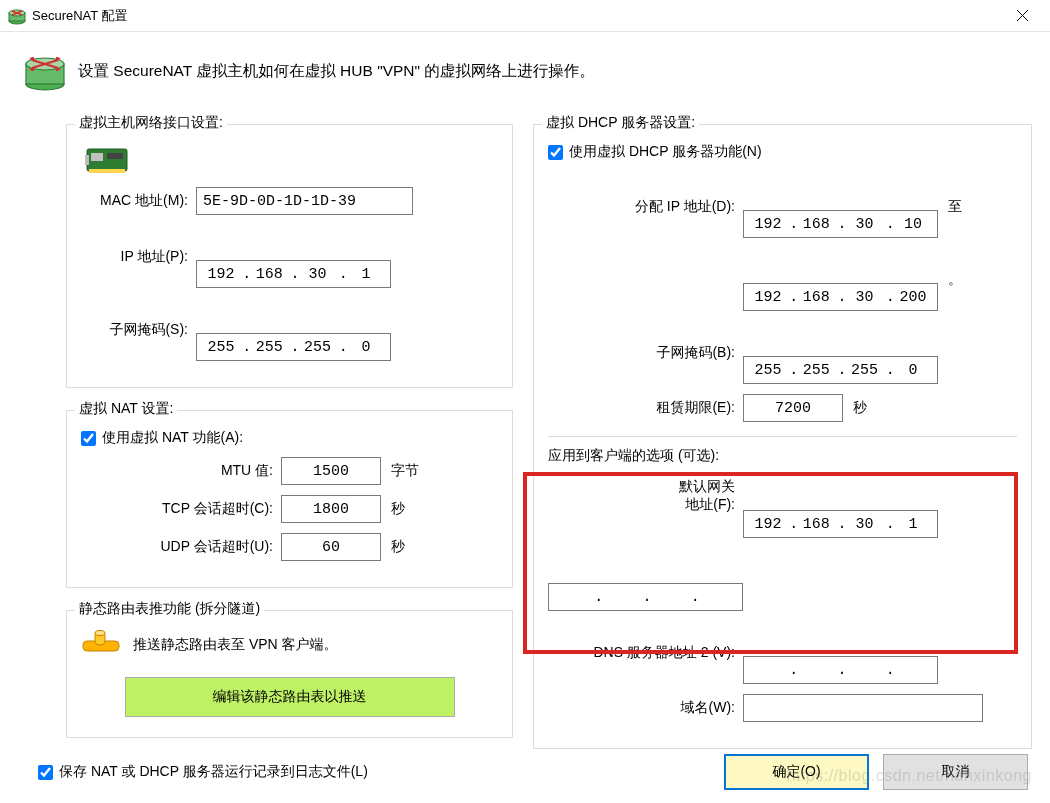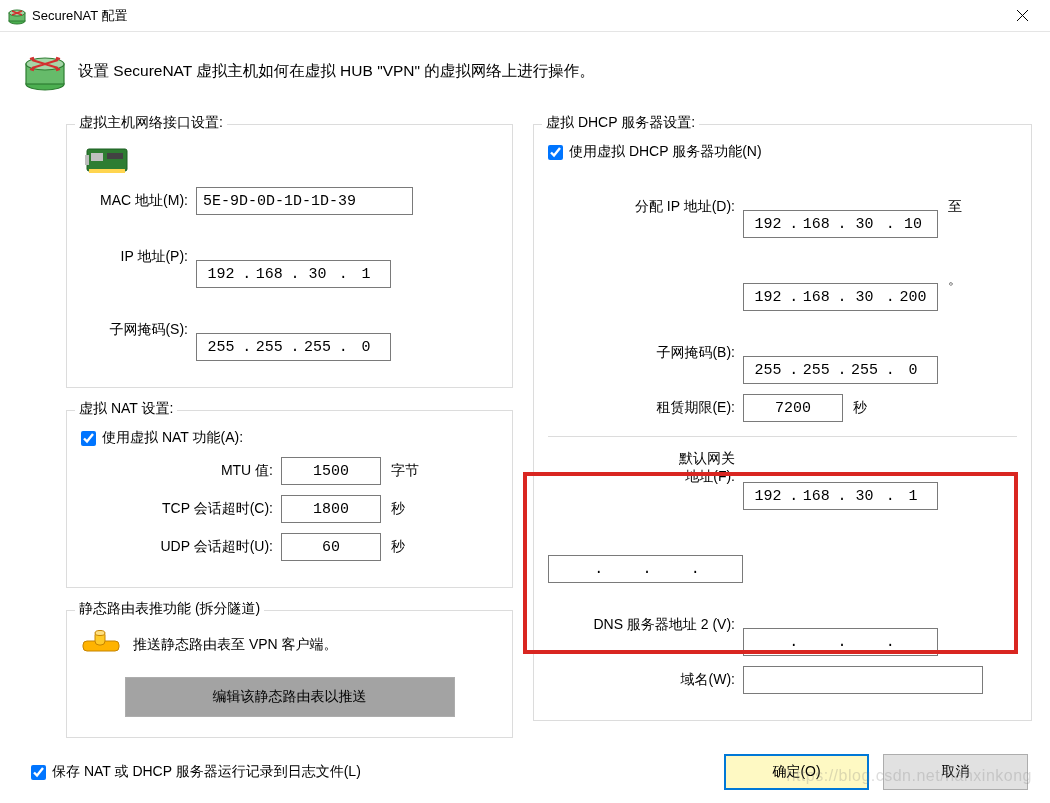--- a/index.html
+++ b/index.html
@@ -125,42 +125,42 @@
   .pipe-icon {
     width: 40px; height: 32px;
     margin-right: 12px;
   }
   
   .big-button {
     display: block;
     width: 330px;
     height: 40px;
     margin: 16px auto 4px auto;
-    background: #a3a3a3;
+    background: #bef264;
     border: 1px solid #adadad;
     cursor: pointer;
     font-size: 14px;
   }
   
   .thin-divider {
     border: none;
     border-top: 1px solid #dcdcdc;
     margin: 14px 0 10px 0;
   }
   
   .red-box {
     position: absolute;
     border: 4px solid #d92621;
     pointer-events: none;
   }
   
   .bottom-bar {
     position: absolute;
     bottom: 0;
-    left: 9px;
+    left: 16px;
     right: 0;
     height: 62px;
     display: flex;
     align-items: center;
     padding: 0 22px;
   }
   .bottom-bar .savelog {
     flex: 1;
     display: flex;
     align-items: center;
@@ -359,20 +359,21 @@
         </div>
       </div>
       <div class="row">
         <div class="label" style="width:195px;">租赁期限(E):</div>
         <input class="numbox" value="7200" style="">
         <span class="unit">秒</span>
       </div>
 
       <hr class="thin-divider">
 
+      <div class="sub-heading">应用到客户端的选项 (可选):</div>
 
       <div class="row" style="align-items:flex-start;">
         <div class="label" style="width:195px; line-height:1.3; padding-top:2px;">
           <span>默认网关</span><br>
           <span>地址(F):</span>
         </div>
         <div class="ipbox">
           <input class="oct" value="192" style="">
             <span class="dot">.</span>
           <input class="oct" value="168" style="">

